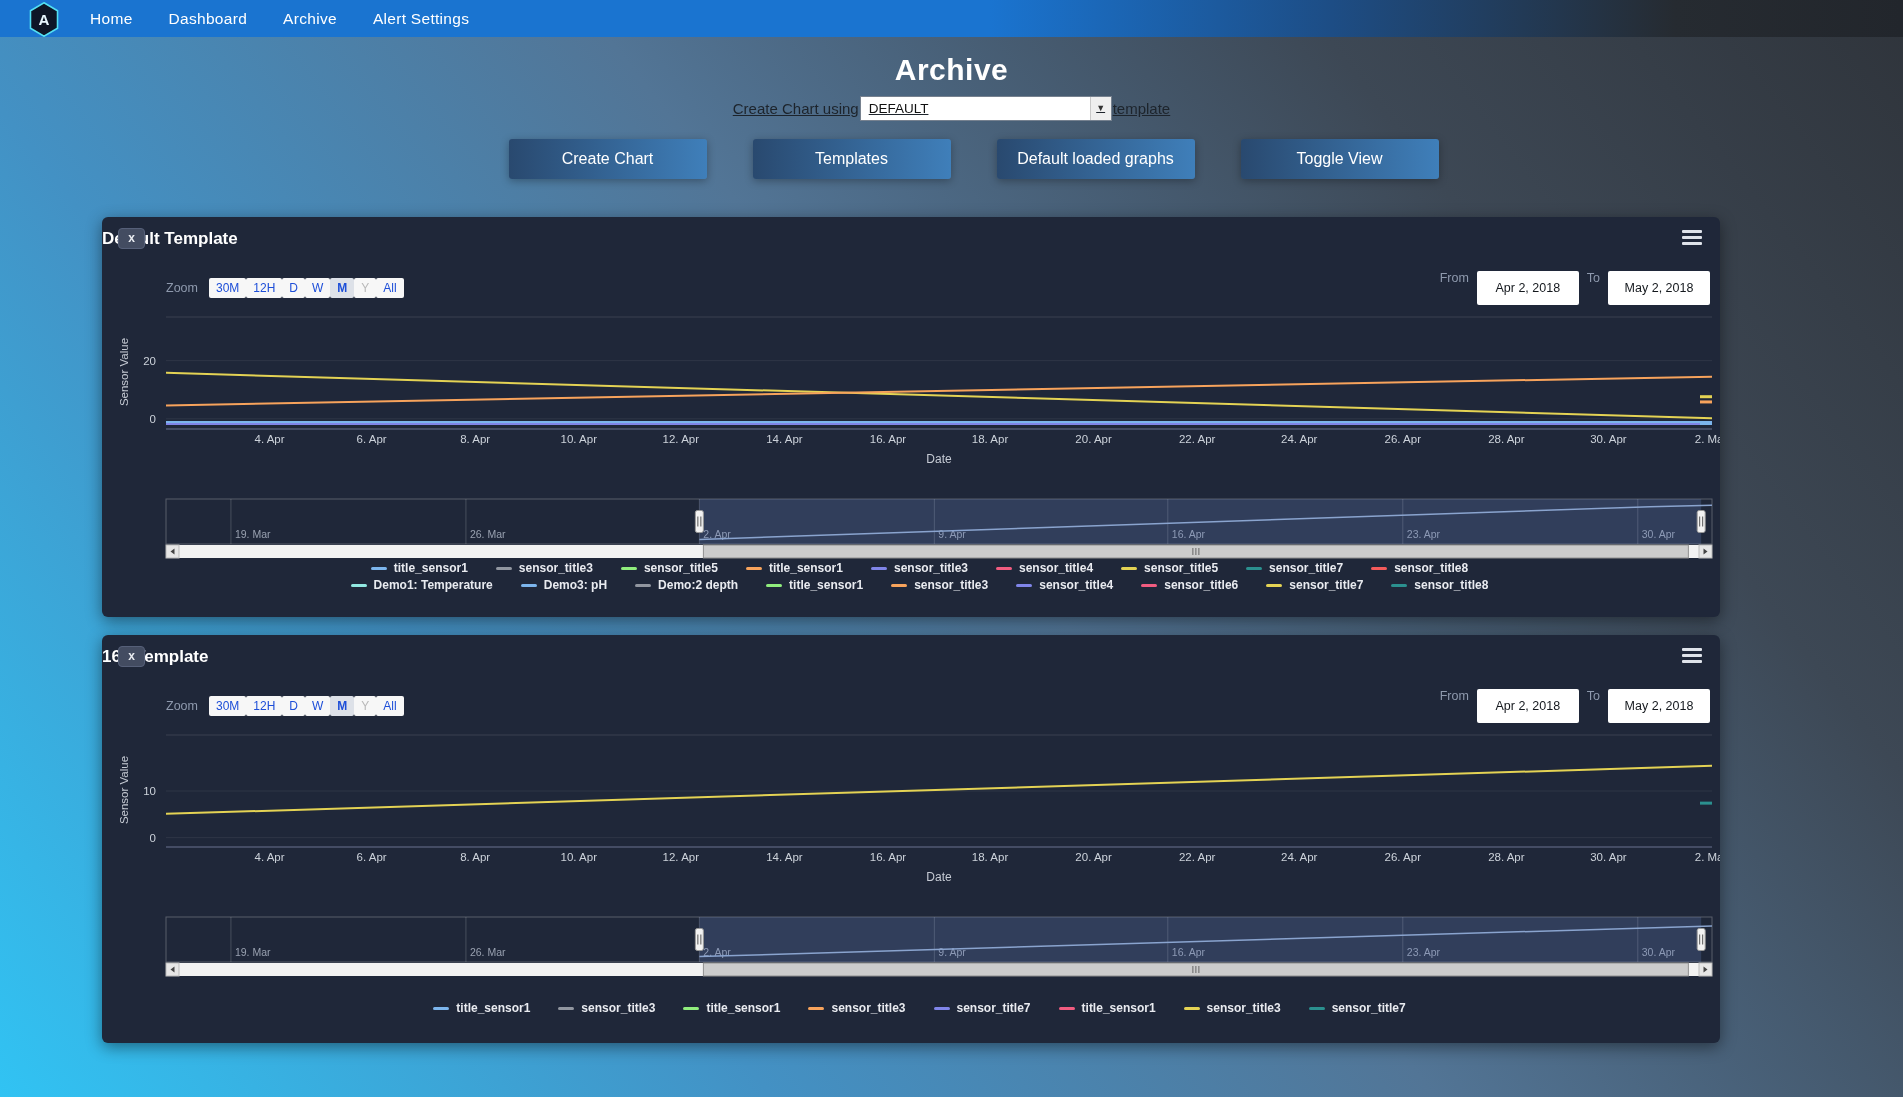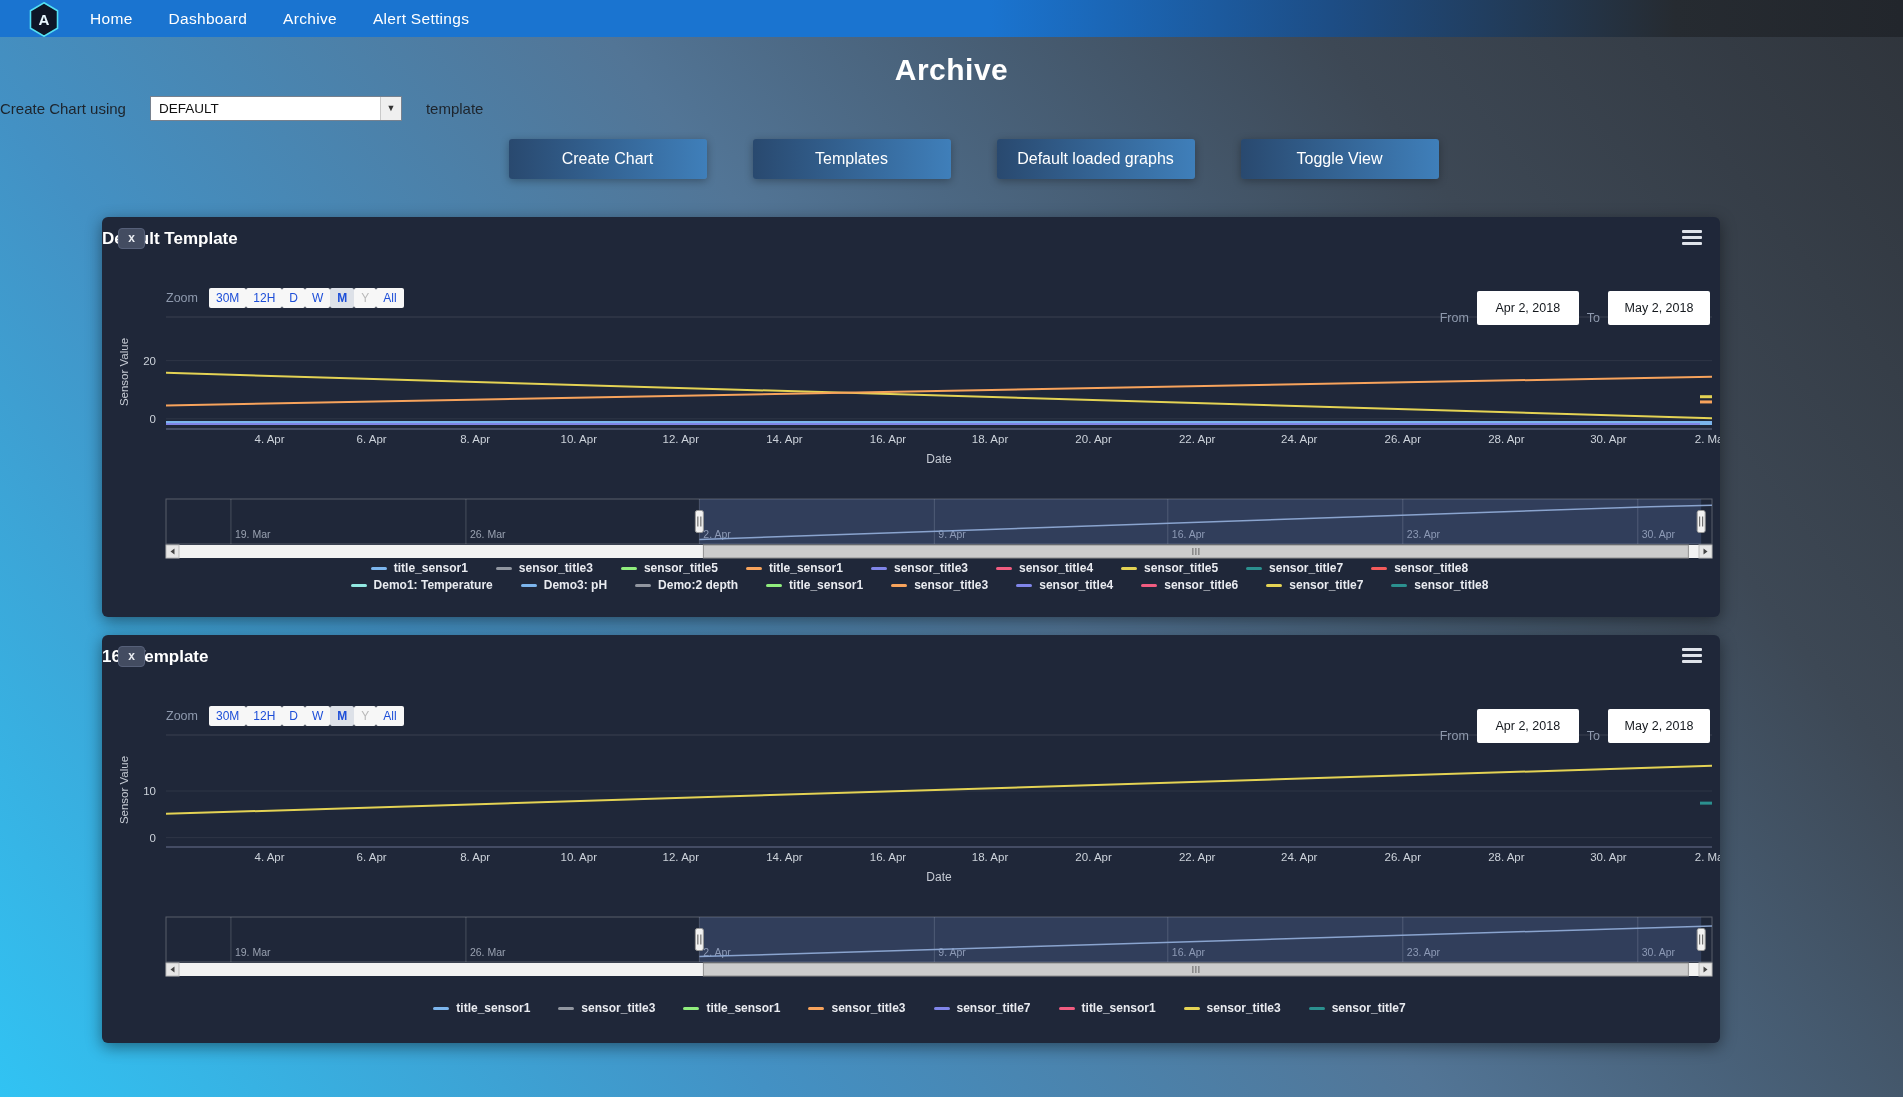--- a/index.html
+++ b/index.html
@@ -11,21 +11,21 @@
   
   .navbar{
     height:37px;display:flex;align-items:center;
     background:linear-gradient(90deg,#1a74d0 0%,#1a74d0 52%,#1d4d85 70%,#262b31 88%,#22262c 100%);
   }
   .logo{width:40px;height:35px;margin:1px 14px 0 24px;cursor:pointer;}
   .nav-link{color:#fff;font-size:15.5px;text-decoration:none;margin-left:36px;letter-spacing:.3px;cursor:pointer;}
   .nav-link:first-of-type{margin-left:12px;}
   
   .page-title{text-align:center;color:#fff;font-size:30px;font-weight:bold;margin:16px 0 6px;letter-spacing:.5px;}
-  .create-row{display:flex;justify-content:flex-start;align-items:center;gap:24px;color:#1d242c;font-size:15px;height:30px;}
+  .create-row{display:flex;justify-content:center;align-items:center;gap:1px;color:#1d242c;font-size:15px;height:30px;text-decoration:underline;}
   .fake-select{
     background:#fff;border:1px solid #76818f;display:inline-flex;align-items:center;justify-content:space-between;
     width:252px;height:25px;padding-left:8px;box-sizing:border-box;color:#111;font-size:13.5px;cursor:pointer;
   }
   .fake-select .arrow{width:20px;height:100%;display:flex;align-items:center;justify-content:center;
     border-left:1px solid #c9c9c9;background:#efefef;font-size:9px;color:#333;}
   .btn-row{display:flex;justify-content:center;gap:46px;margin-top:16px;padding-left:44px;}
   .action-btn{
     width:198px;height:40px;display:flex;align-items:center;justify-content:center;
     color:#fff;font-size:16px;border:none;border-radius:3px;cursor:pointer;
@@ -41,21 +41,21 @@
     border-radius:4px;color:#e9ecf1;font-size:12px;font-weight:bold;line-height:19px;text-align:center;cursor:pointer;padding:0;z-index:3;}
   .panel-title{position:absolute;left:0;right:0;top:12px;text-align:left;font-weight:bold;font-size:17px;color:#fff;z-index:2;}
   .burger{position:absolute;right:18px;top:13px;width:20px;cursor:pointer;z-index:3;}
   .burger span{display:block;height:3px;background:#dfe3ea;margin-bottom:3px;border-radius:1px;}
   .range-row{position:absolute;left:64px;right:10px;top:54px;display:flex;justify-content:space-between;align-items:center;z-index:2;}
   .zoom-group{display:flex;align-items:center;gap:5px;}
   .zoom-label{color:#8e99ad;font-size:12.5px;margin-right:6px;}
   .zoom-btn{display:inline-block;background:#f7f7f7;color:#1d4ed8;font-size:12px;padding:3px 7px;border-radius:2px;cursor:pointer;}
   .zoom-btn.sel{background:#dde1e8;font-weight:bold;}
   .zoom-btn.dis{color:#b9b9b9;}
-  .range-inputs{display:flex;align-items:flex-end;gap:8px;margin-top:20px;}
+  .range-inputs{display:flex;align-items:flex-start;gap:8px;}
   .range-label{color:#8e99ad;font-size:12.5px;}
   .date-box{background:#fff;color:#14181d;font-size:12.5px;padding:10px 10px;border-radius:2px;min-width:82px;text-align:center;cursor:text;}
   .ylabel{position:absolute;left:-58px;top:149px;width:160px;text-align:center;transform:rotate(-90deg);
     color:#c6cbd4;font-size:11.5px;z-index:1;}
   .chart-area{position:absolute;inset:0;}
   .chart-area svg{position:absolute;left:0;top:0;}
   .legend{position:absolute;left:17px;right:0;display:flex;flex-direction:column;gap:3px;align-items:center;z-index:2;}
   .panel-1 .legend{top:344px;}
   .panel-2 .legend{top:366px;}
   .legend-row{display:flex;justify-content:center;}

